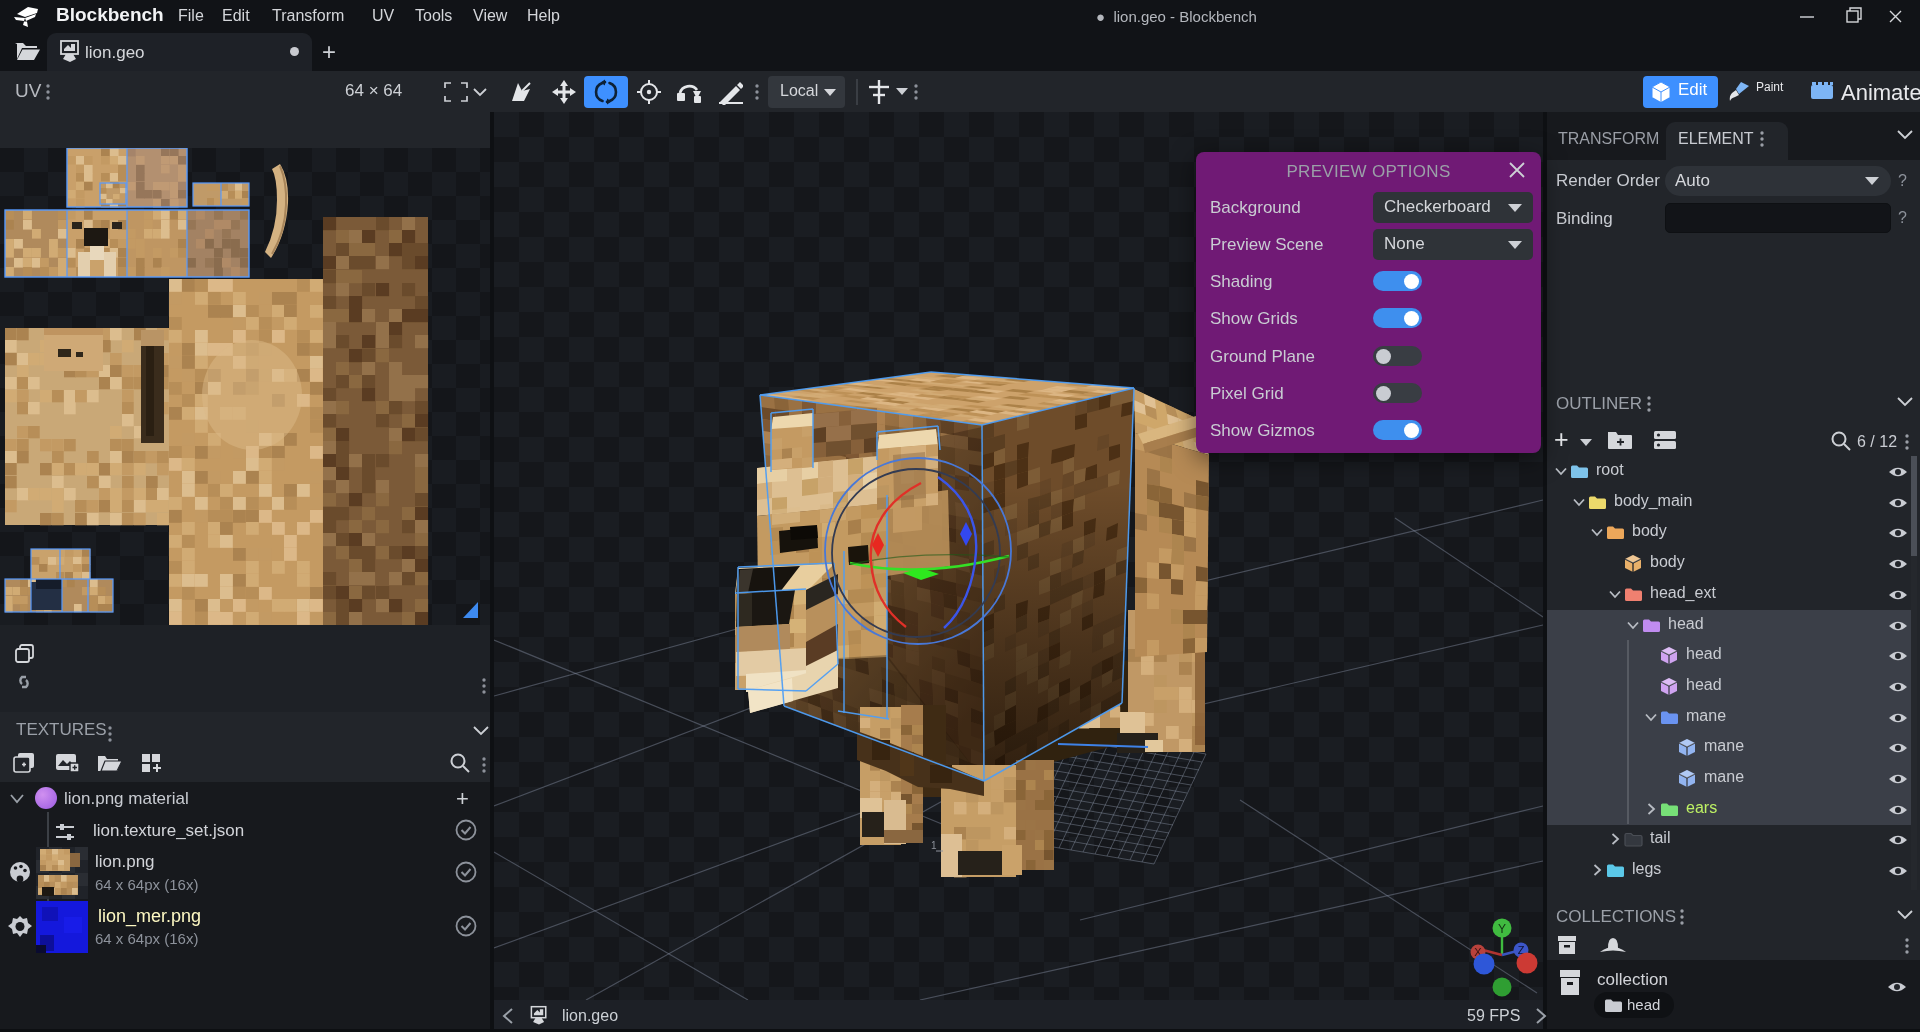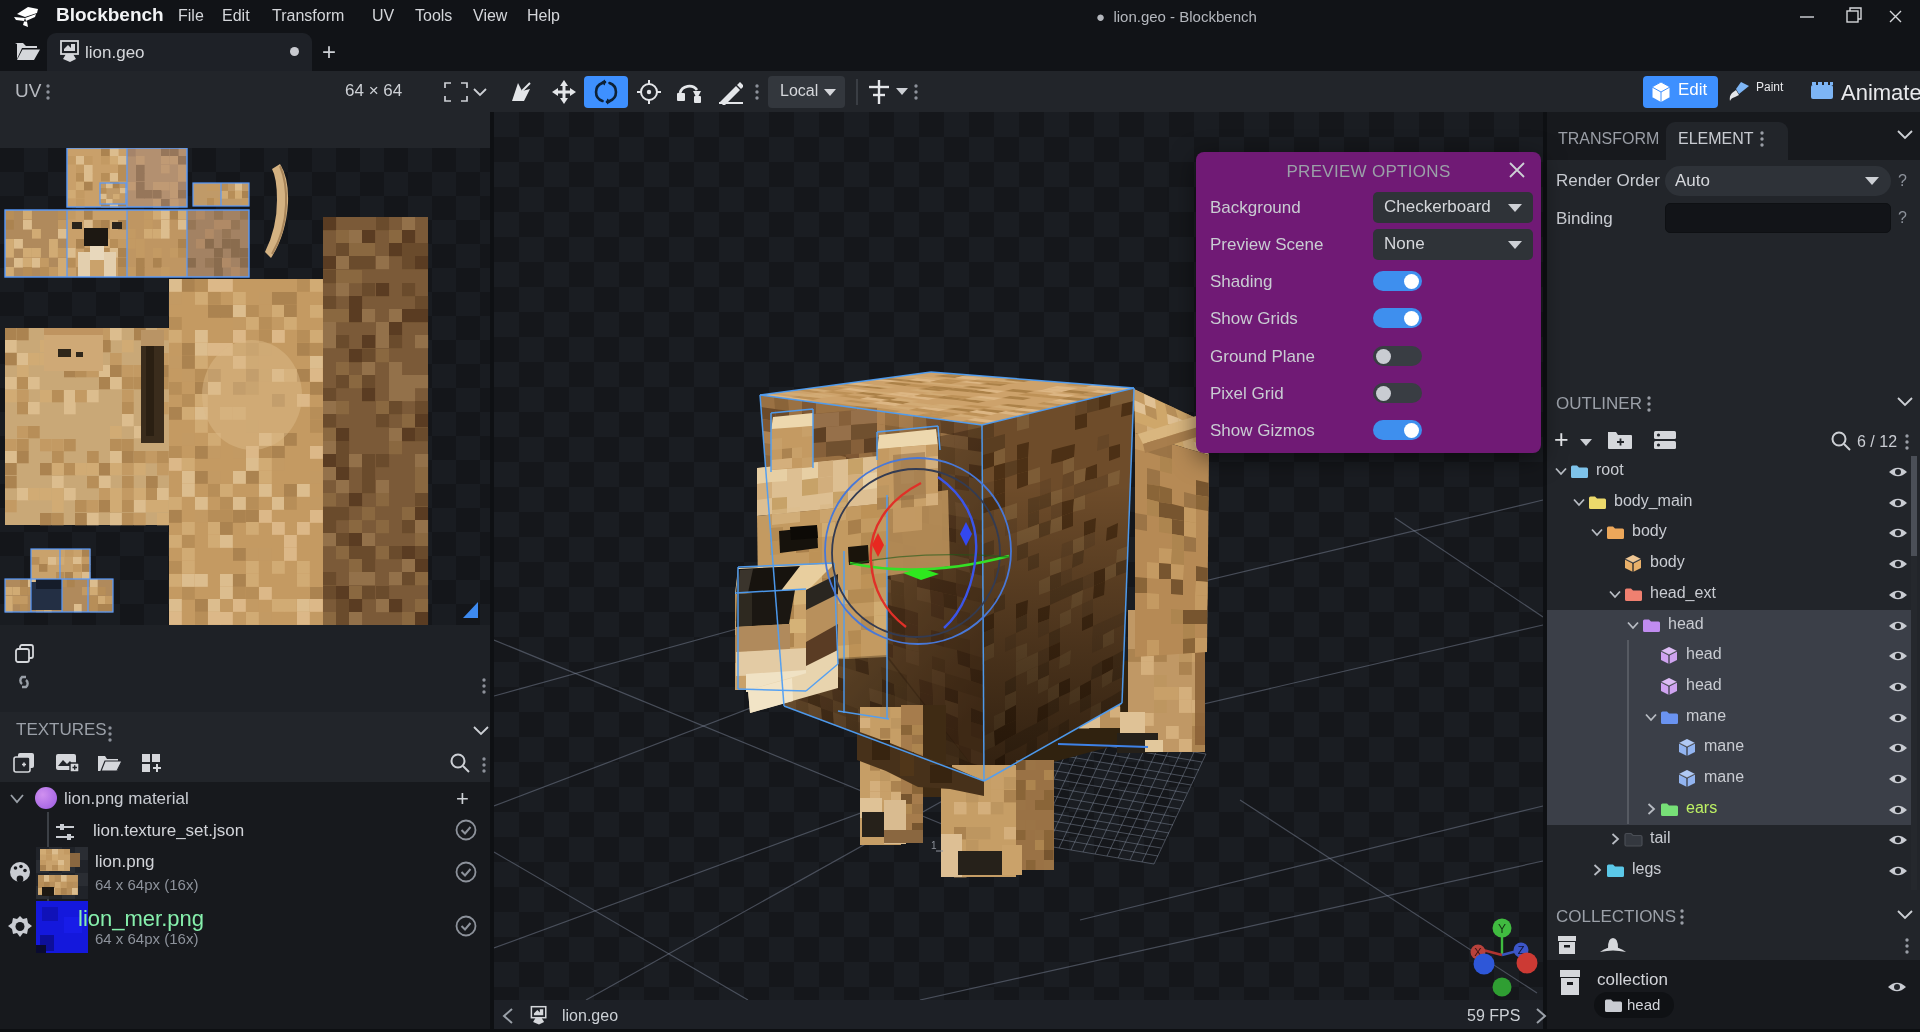--- a/index.html
+++ b/index.html
@@ -1008,21 +1008,21 @@
         <path d="M12 2 L15 5 L19 4 L20 9 L24 12 L20 15 L19 20 L15 19 L12 23 L9 19 L5 20 L4 15 L0 12 L4 9 L5 4 L9 5 Z" fill="#c9ccd2"></path>
         <circle cx="12" cy="12.5" r="4.5" fill="#17191d"></circle>
       </svg>
 <div style="position:absolute;left:36px;top:189px;width:52px;height:52px;background:#1418dc"></div>
 <svg width="52" height="52" style="position:absolute;left:36px;top:189px">
         <rect x="6" y="6" width="16" height="14" fill="#1012b8"></rect>
         <rect x="28" y="16" width="18" height="16" fill="#181ce8"></rect>
         <rect x="4" y="34" width="14" height="16" fill="#0d0f9a"></rect>
         <rect x="0" y="44" width="10" height="8" fill="#0a0b30"></rect>
       </svg>
-<div style="position:absolute;left:78px;top:194px;font-size:22px;color:#86efac">lion_mer.png</div>
+<div style="position:absolute;left:98px;top:194px;font-size:18px;color:#fef9c3">lion_mer.png</div>
 <div style="position:absolute;left:95px;top:218px;font-size:15px;color:#8d929b">64 x 64px (16x)</div>
 <svg width="22" height="22" style="position:absolute;left:455px;top:203px">
         <circle cx="11" cy="11" r="9.5" fill="none" stroke="#8d929b" stroke-width="1.8"></circle>
         <path d="M6.5 11 L10 14.5 L15.5 8" fill="none" stroke="#8d929b" stroke-width="2"></path>
       </svg>
 </div>
   </div>
 <div id="sep1"></div>
 <div id="sep2"></div>
 <div id="viewport">

